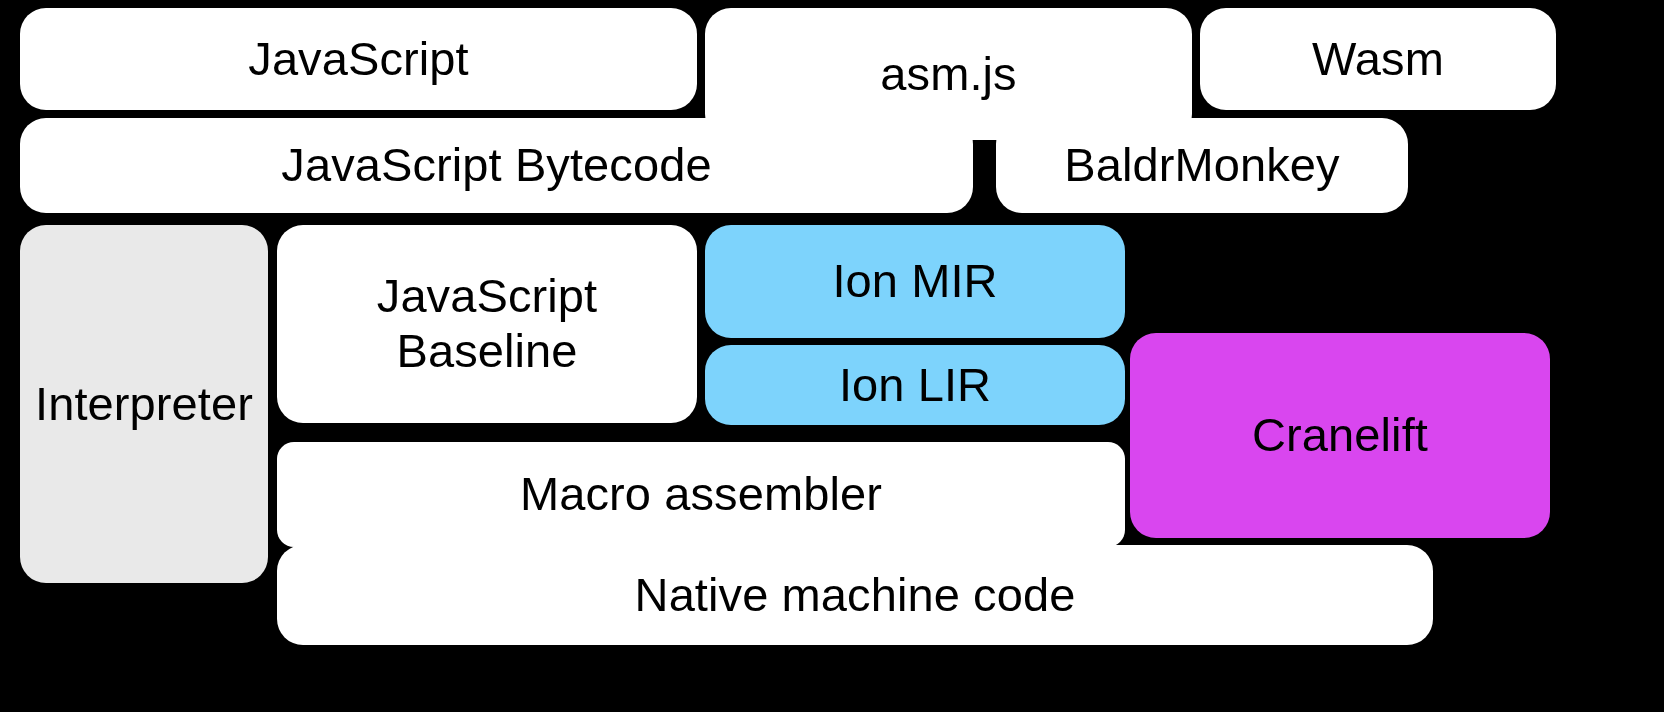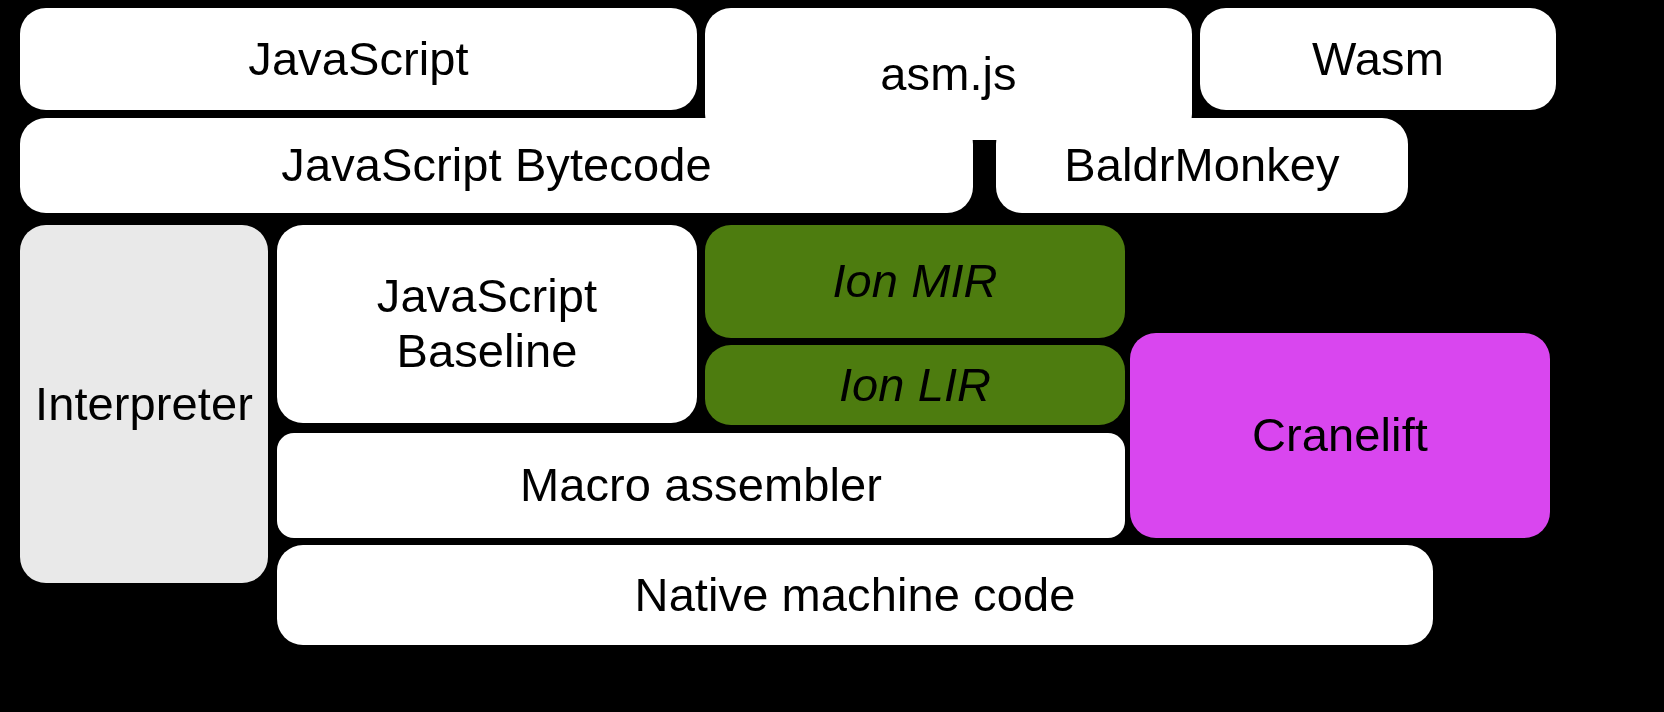--- a/index.html
+++ b/index.html
@@ -29,38 +29,38 @@
     color: #000000;
     font-size: 47px;
     line-height: 1.16;
     font-weight: 400;
     letter-spacing: 0.1px;
     white-space: pre-line;
     padding: 0 10px;
   }
   .fill-white { background: #ffffff; }
   .fill-grey  { background: #e9e9e9; }
-  .fill-green { background: #4d7c0f; font-style: italic; }
+  .fill-green { background: #7dd3fc; }
   .fill-red   { background: #d946ef; }
 
   
   #n-javascript       { left: 20px;   top: 8px;   width: 677px; height: 102px; }
   #n-asmjs            { left: 705px;  top: 8px;   width: 487px; height: 132px; }
   #n-wasm             { left: 1200px; top: 8px;   width: 356px; height: 102px; }
 
   
   #n-js-bytecode      { left: 20px;   top: 118px; width: 953px; height: 95px; }
   #n-baldrmonkey      { left: 978px;  top: 118px; width: 412px; height: 95px; margin-left: 18px; }
 
   
   #n-interpreter      { left: 20px;   top: 225px; width: 248px; height: 358px; }
   #n-js-baseline      { left: 277px;  top: 225px; width: 420px; height: 198px; }
   #n-ion-mir          { left: 705px;  top: 225px; width: 420px; height: 113px; }
   #n-ion-lir          { left: 705px;  top: 345px; width: 420px; height: 80px;  }
-  #n-macro-assembler  { left: 277px;  top: 433px; width: 848px; height: 105px; border-radius: 17px; }
+  #n-macro-assembler  { left: 277px;  top: 442px; width: 848px; height: 105px; border-radius: 17px; }
   #n-cranelift        { left: 1130px; top: 333px; width: 420px; height: 205px; }
 
   
   #n-native-code      { left: 277px;  top: 545px; width: 1156px; height: 100px; }
 </style>
 </head>
 <body>
 
 <div id="canvas">
 

